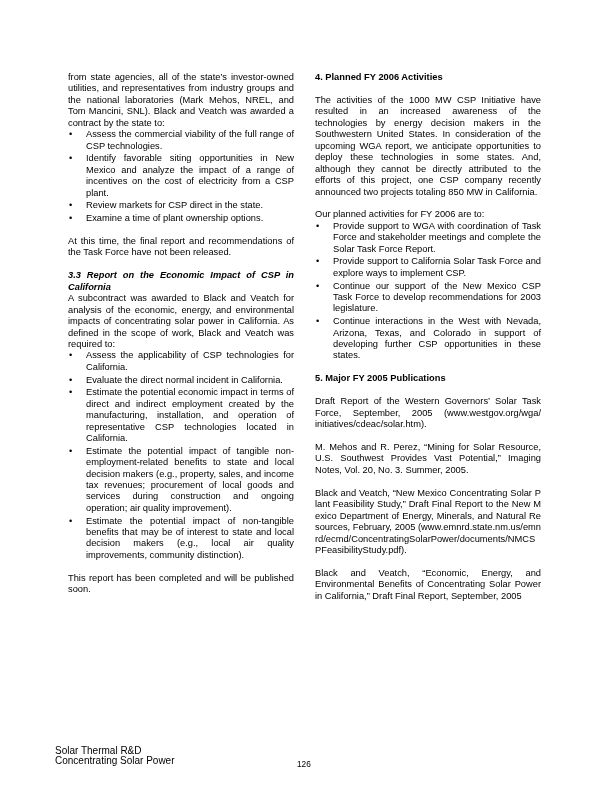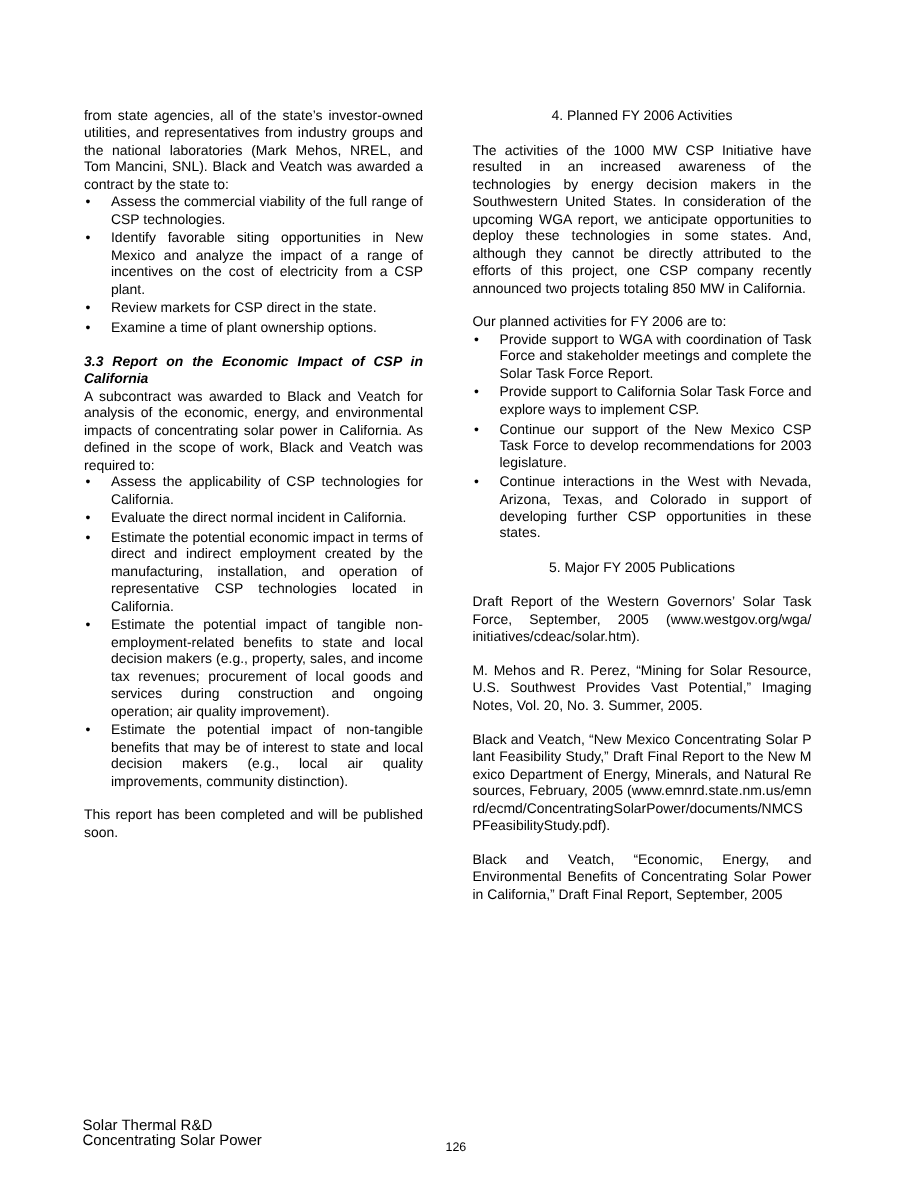--- a/index.html
+++ b/index.html
@@ -15,33 +15,32 @@
       font-family: "Liberation Sans", sans-serif;
       color: #000000;
       font-size: 9.3px;
       line-height: 11.45px;
     }
     .col {
       position: absolute;
       top: 72px;
       width: 226px;
     }
-    .col-left { left: 56px; }
+    .col-left { left: 68px; }
     .col-right { left: 315px; }
     p {
       margin: 0 0 11.45px 0;
       text-align: justify;
     }
     p.nomargin { margin: 0; }
     h2 {
       font-size: 9.3px;
-      font-weight: normal;
+      font-weight: bold;
       margin: 0 0 11.45px 0;
       line-height: 11.45px;
-      text-align: center;
     }
     h3 {
       font-size: 9.3px;
       font-style: italic;
       font-weight: bold;
       margin: 0;
       line-height: 11.45px;
       text-align: justify;
     }
     ul {
@@ -84,20 +83,21 @@
 <body>
 
 <div class="col col-left">
   <p class="nomargin">from state agencies, all of the state’s investor-owned utilities, and representatives from industry groups and the national laboratories (Mark Mehos, NREL, and Tom Mancini, SNL). Black and Veatch was awarded a contract by the state to:</p>
   <ul>
     <li><span class="bullet">•</span><span>Assess the commercial viability of the full range of CSP technologies.</span></li>
     <li><span class="bullet">•</span><span>Identify favorable siting opportunities in New Mexico and analyze the impact of a range of incentives on the cost of electricity from a CSP plant.</span></li>
     <li><span class="bullet">•</span><span>Review markets for CSP direct in the state.</span></li>
     <li><span class="bullet">•</span><span>Examine a time of plant ownership options.</span></li>
   </ul>
+  <p>At this time, the final report and recommendations of the Task Force have not been released.</p>
 
   <h3>3.3 Report on the Economic Impact of CSP in California</h3>
   <p class="nomargin">A subcontract was awarded to Black and Veatch for analysis of the economic, energy, and environmental impacts of concentrating solar power in California.  As defined in the scope of work, Black and Veatch was required to:</p>
   <ul>
     <li><span class="bullet">•</span><span>Assess the applicability of CSP technologies for California.</span></li>
     <li><span class="bullet">•</span><span>Evaluate the direct normal incident in California.</span></li>
     <li><span class="bullet">•</span><span>Estimate the potential economic impact in terms of direct and indirect employment created by the manufacturing, installation, and operation of representative CSP technologies located in California.</span></li>
     <li><span class="bullet">•</span><span>Estimate the potential impact of tangible non-employment-related benefits to state and local decision makers (e.g., property, sales, and income tax revenues; procurement of local goods and services during construction and ongoing operation; air quality improvement).</span></li>
     <li><span class="bullet">•</span><span>Estimate the potential impact of non-tangible benefits that may be of interest to state and local decision makers (e.g., local air quality improvements, community distinction).</span></li>
   </ul>

